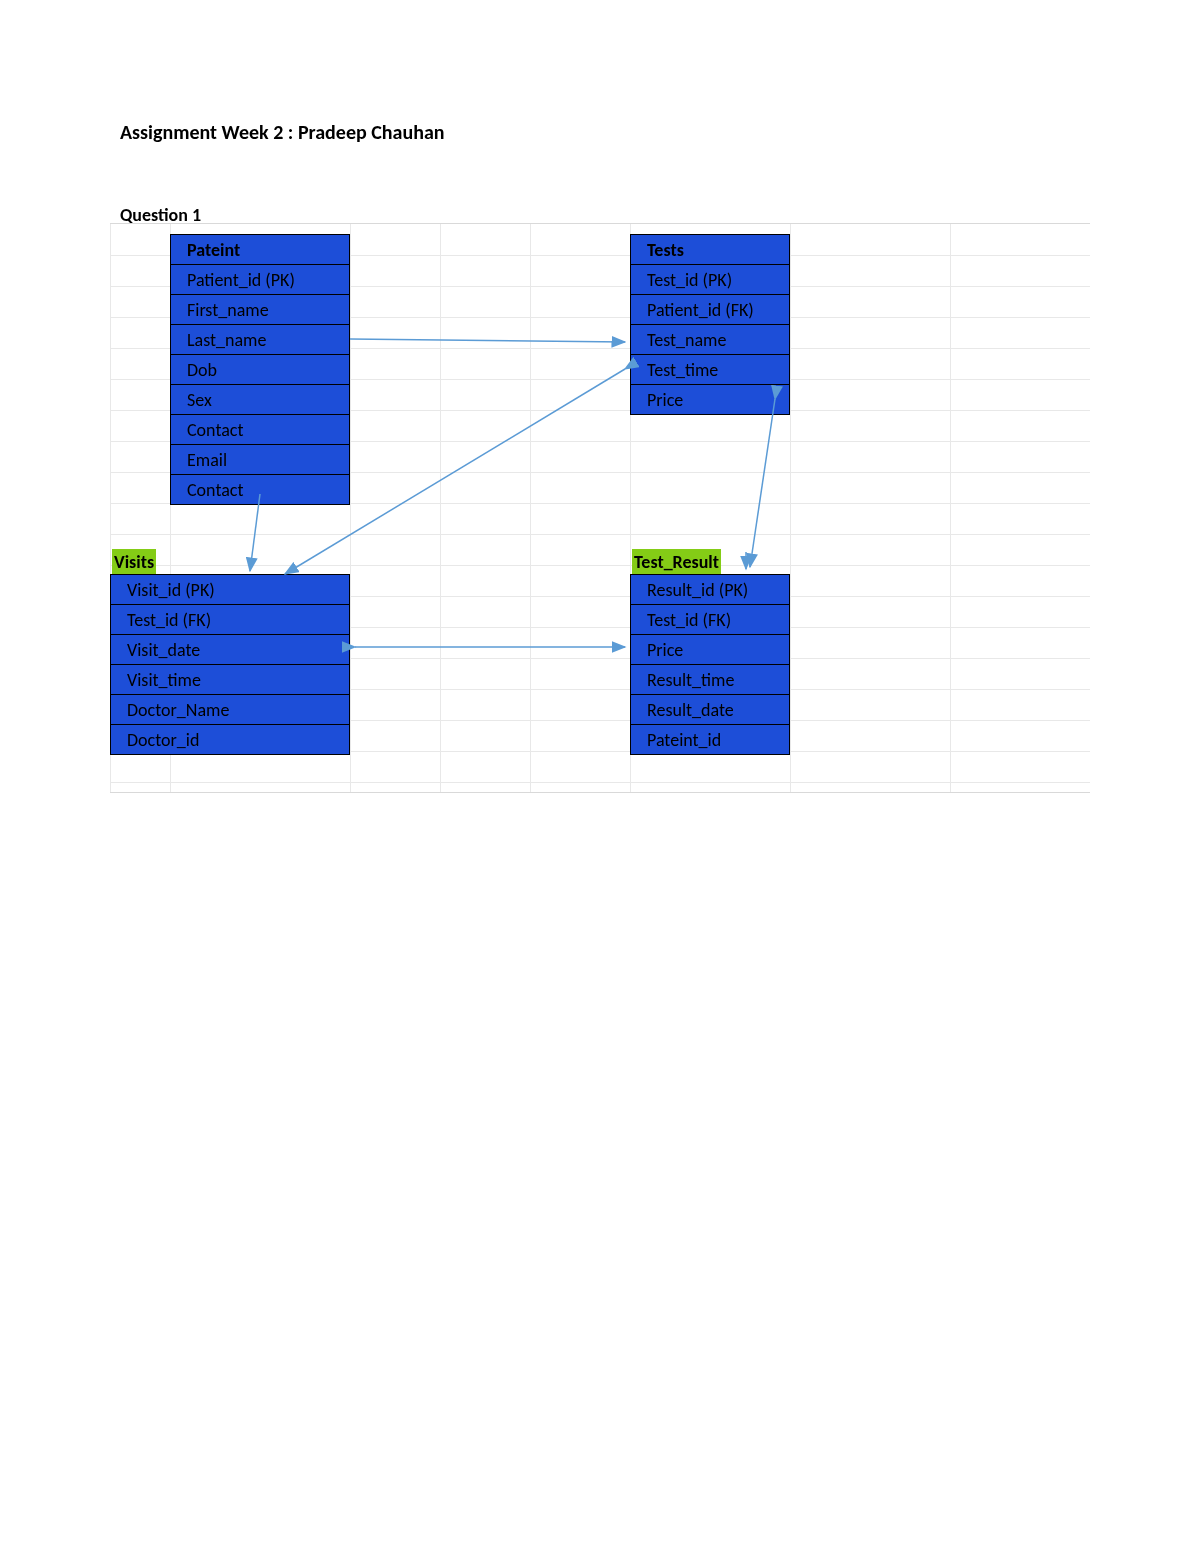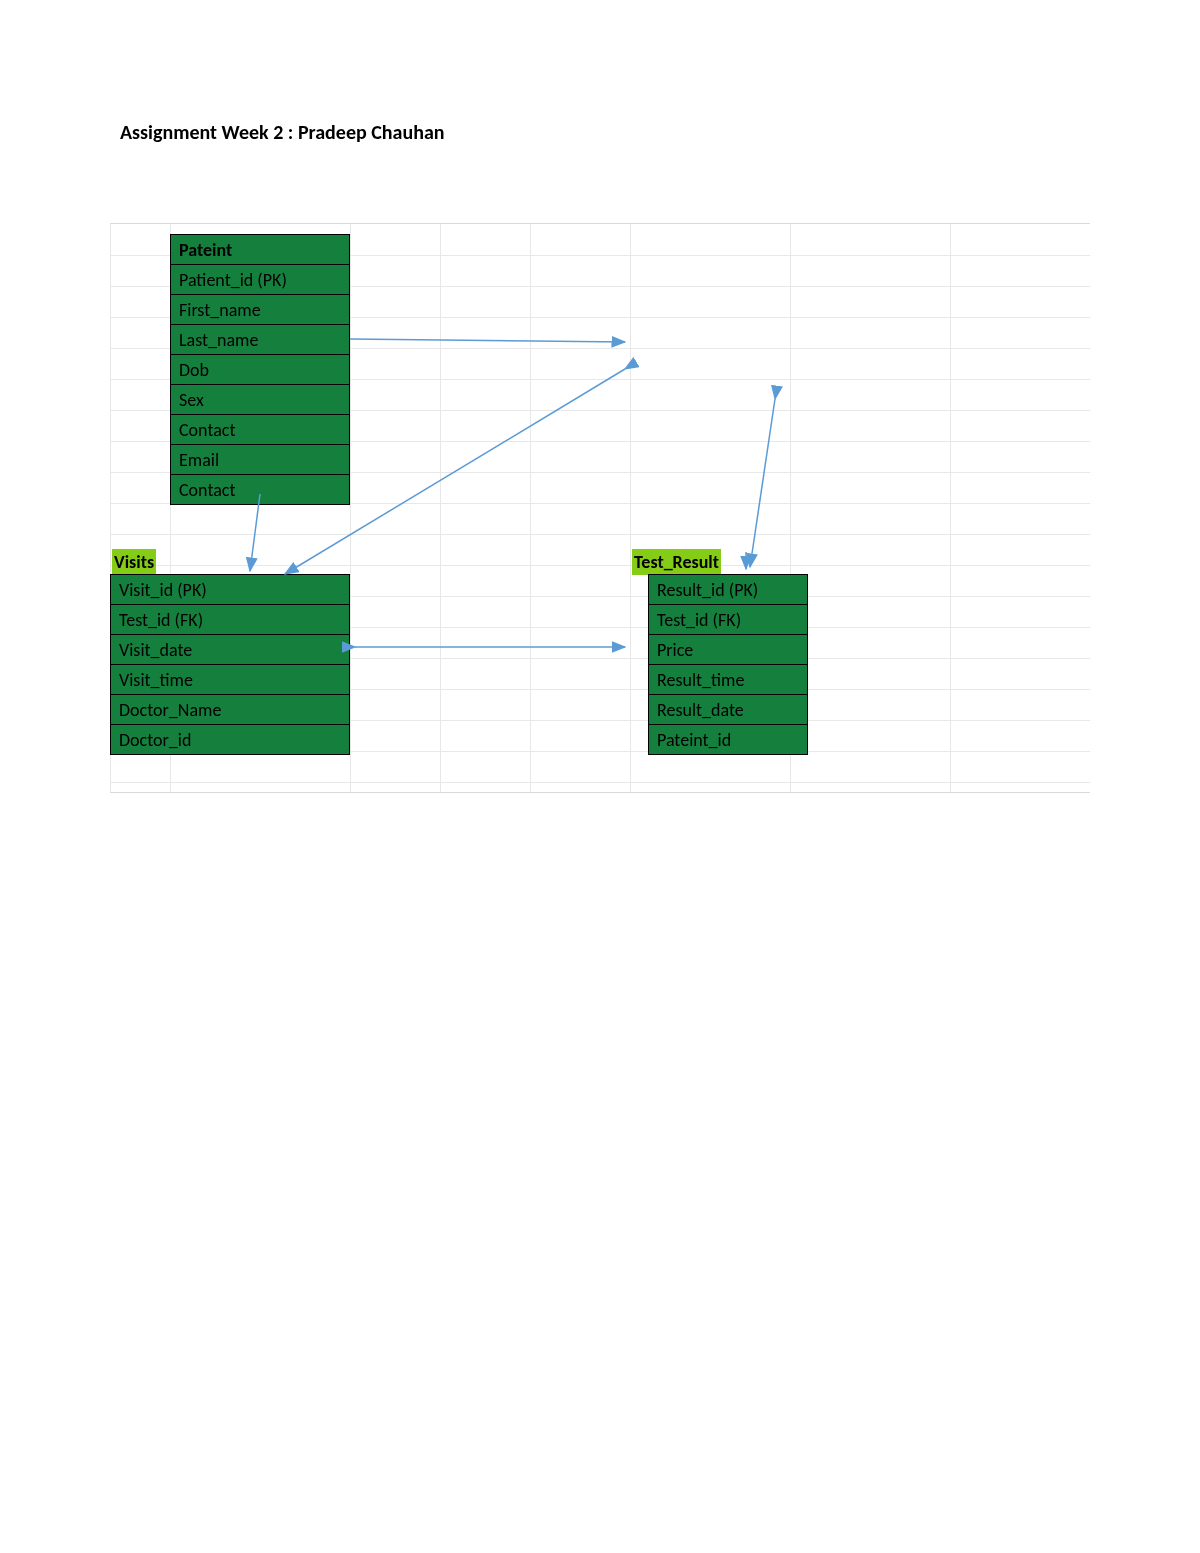--- a/index.html
+++ b/index.html
@@ -59,24 +59,24 @@
   }
   .entity {
     position: absolute;
     border-collapse: collapse;
     font-size: 18px;
     color: #000;
     background: #fff;
   }
   .entity td {
     border: 1px solid #000;
-    padding: 3px 8px;
+    padding: 3px 16px;
     height: 30px;
     white-space: nowrap;
-    background: #15803d;
+    background: #1d4ed8;
   }
   .entity .header td {
     font-weight: bold;
   }
   .entity-visits-header, .entity-test-result-header {
     position: absolute;
     font-weight: bold;
     font-size: 18px;
     background: #84cc16;
     padding: 2px 2px;
@@ -87,20 +87,21 @@
     width: 980px;
     height: 570px;
     pointer-events: none;
   }
 </style>
 </head>
 <body>
 
 <div class="page">
   <h2 class="title">Assignment Week 2 : Pradeep Chauhan</h2>
+  <div class="question">Question 1</div>
 
   <div class="grid-area">
 
     <div class="gridlines">
 
       <div class="hline" style="top:31px"></div>
       <div class="hline" style="top:62px"></div>
       <div class="hline" style="top:93px"></div>
       <div class="hline" style="top:124px"></div>
       <div class="hline" style="top:155px"></div>
@@ -153,20 +154,42 @@
           </tr>
       <tr>
             <td>Email</td>
           </tr>
       <tr>
             <td>Contact</td>
           </tr>
     </tbody>
       </table>
 
+    <table class="entity" style="left:520px; top:10px; width:160px;">
+      <tbody>
+          <tr class="header">
+            <td>Tests</td>
+          </tr>
+      <tr>
+            <td>Test_id (PK)</td>
+          </tr>
+      <tr>
+            <td>Patient_id (FK)</td>
+          </tr>
+      <tr>
+            <td>Test_name</td>
+          </tr>
+      <tr>
+            <td>Test_time</td>
+          </tr>
+      <tr>
+            <td>Price</td>
+          </tr>
+    </tbody>
+      </table>
 
     <div class="entity-visits-header" style="left:2px; top:325px;">Visits</div>
 
     <table class="entity" style="left:0px; top:350px; width:240px;border-radius:16px;">
       <tbody>
           <tr>
             <td>Visit_id (PK)</td>
           </tr>
       <tr>
             <td>Test_id (FK)</td>
@@ -181,21 +204,21 @@
             <td>Doctor_Name</td>
           </tr>
       <tr>
             <td>Doctor_id</td>
           </tr>
     </tbody>
       </table>
 
     <div class="entity-test-result-header" style="left:522px; top:325px;text-align:center;">Test_Result</div>
 
-    <table class="entity" style="left:520px; top:350px; width:160px;margin-left:18px;">
+    <table class="entity" style="left:520px; top:350px; width:160px;">
       <tbody>
           <tr>
             <td>Result_id (PK)</td>
           </tr>
       <tr>
             <td>Test_id (FK)</td>
           </tr>
       <tr>
             <td>Price</td>
           </tr>

